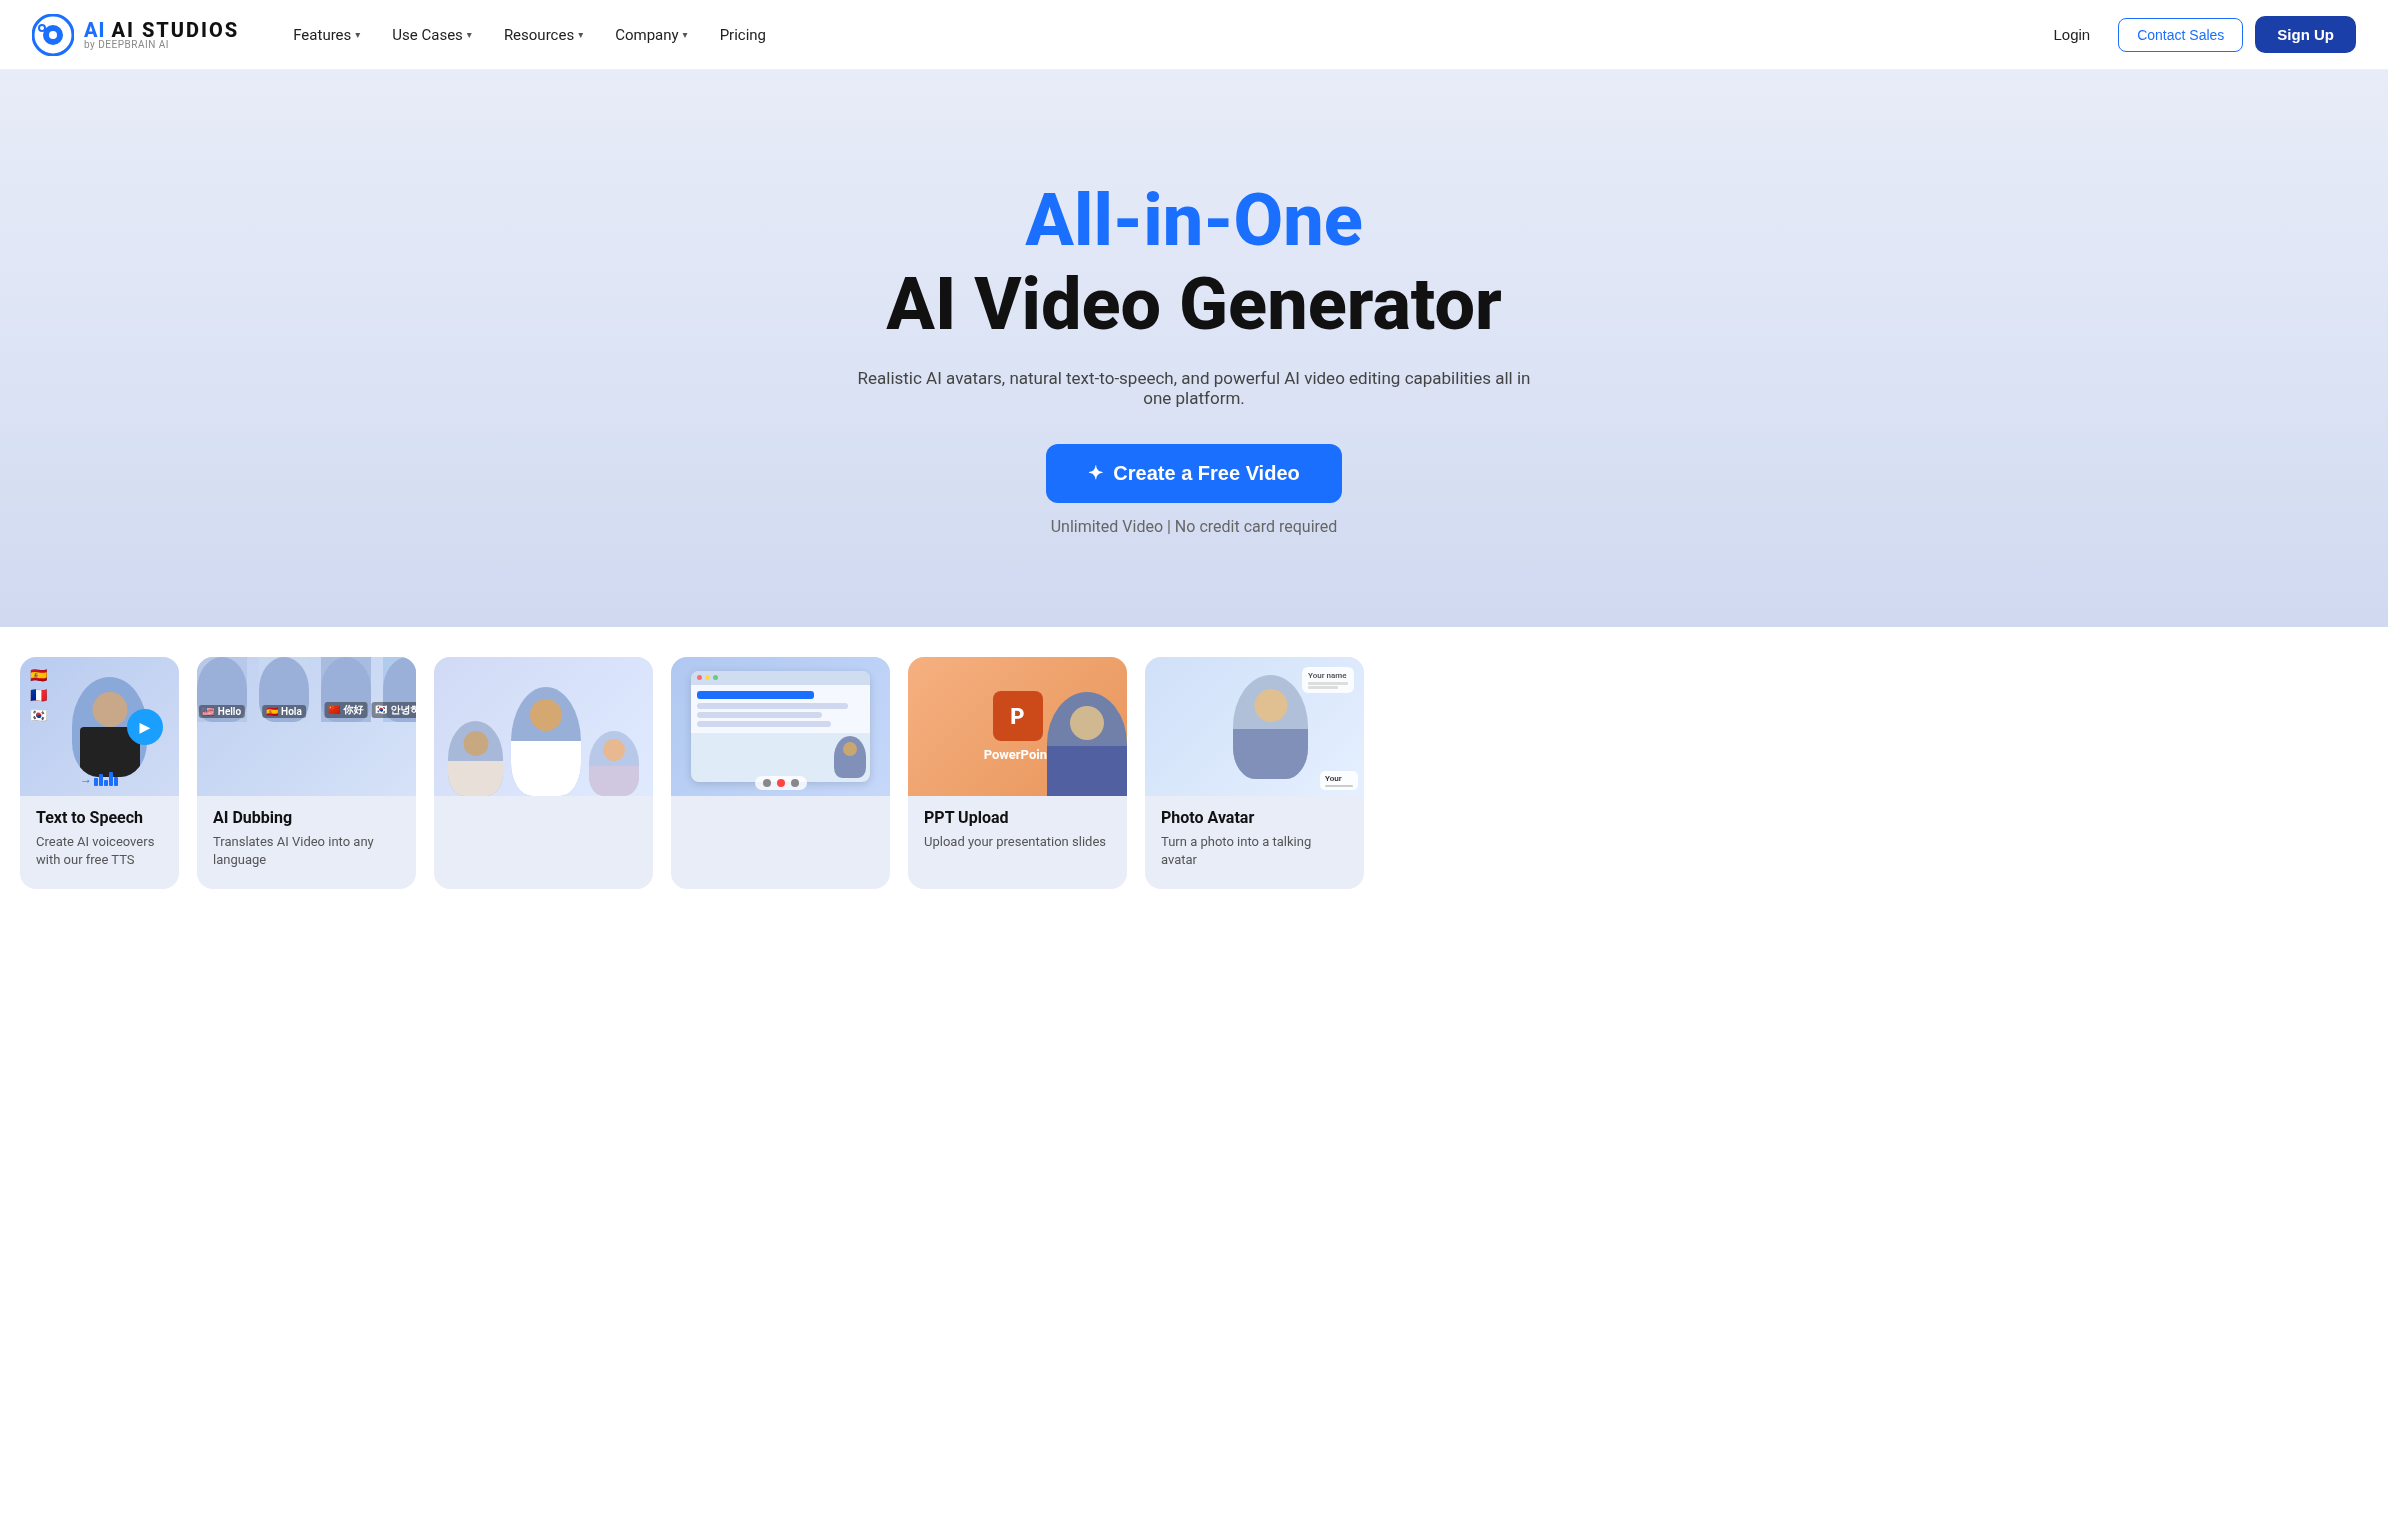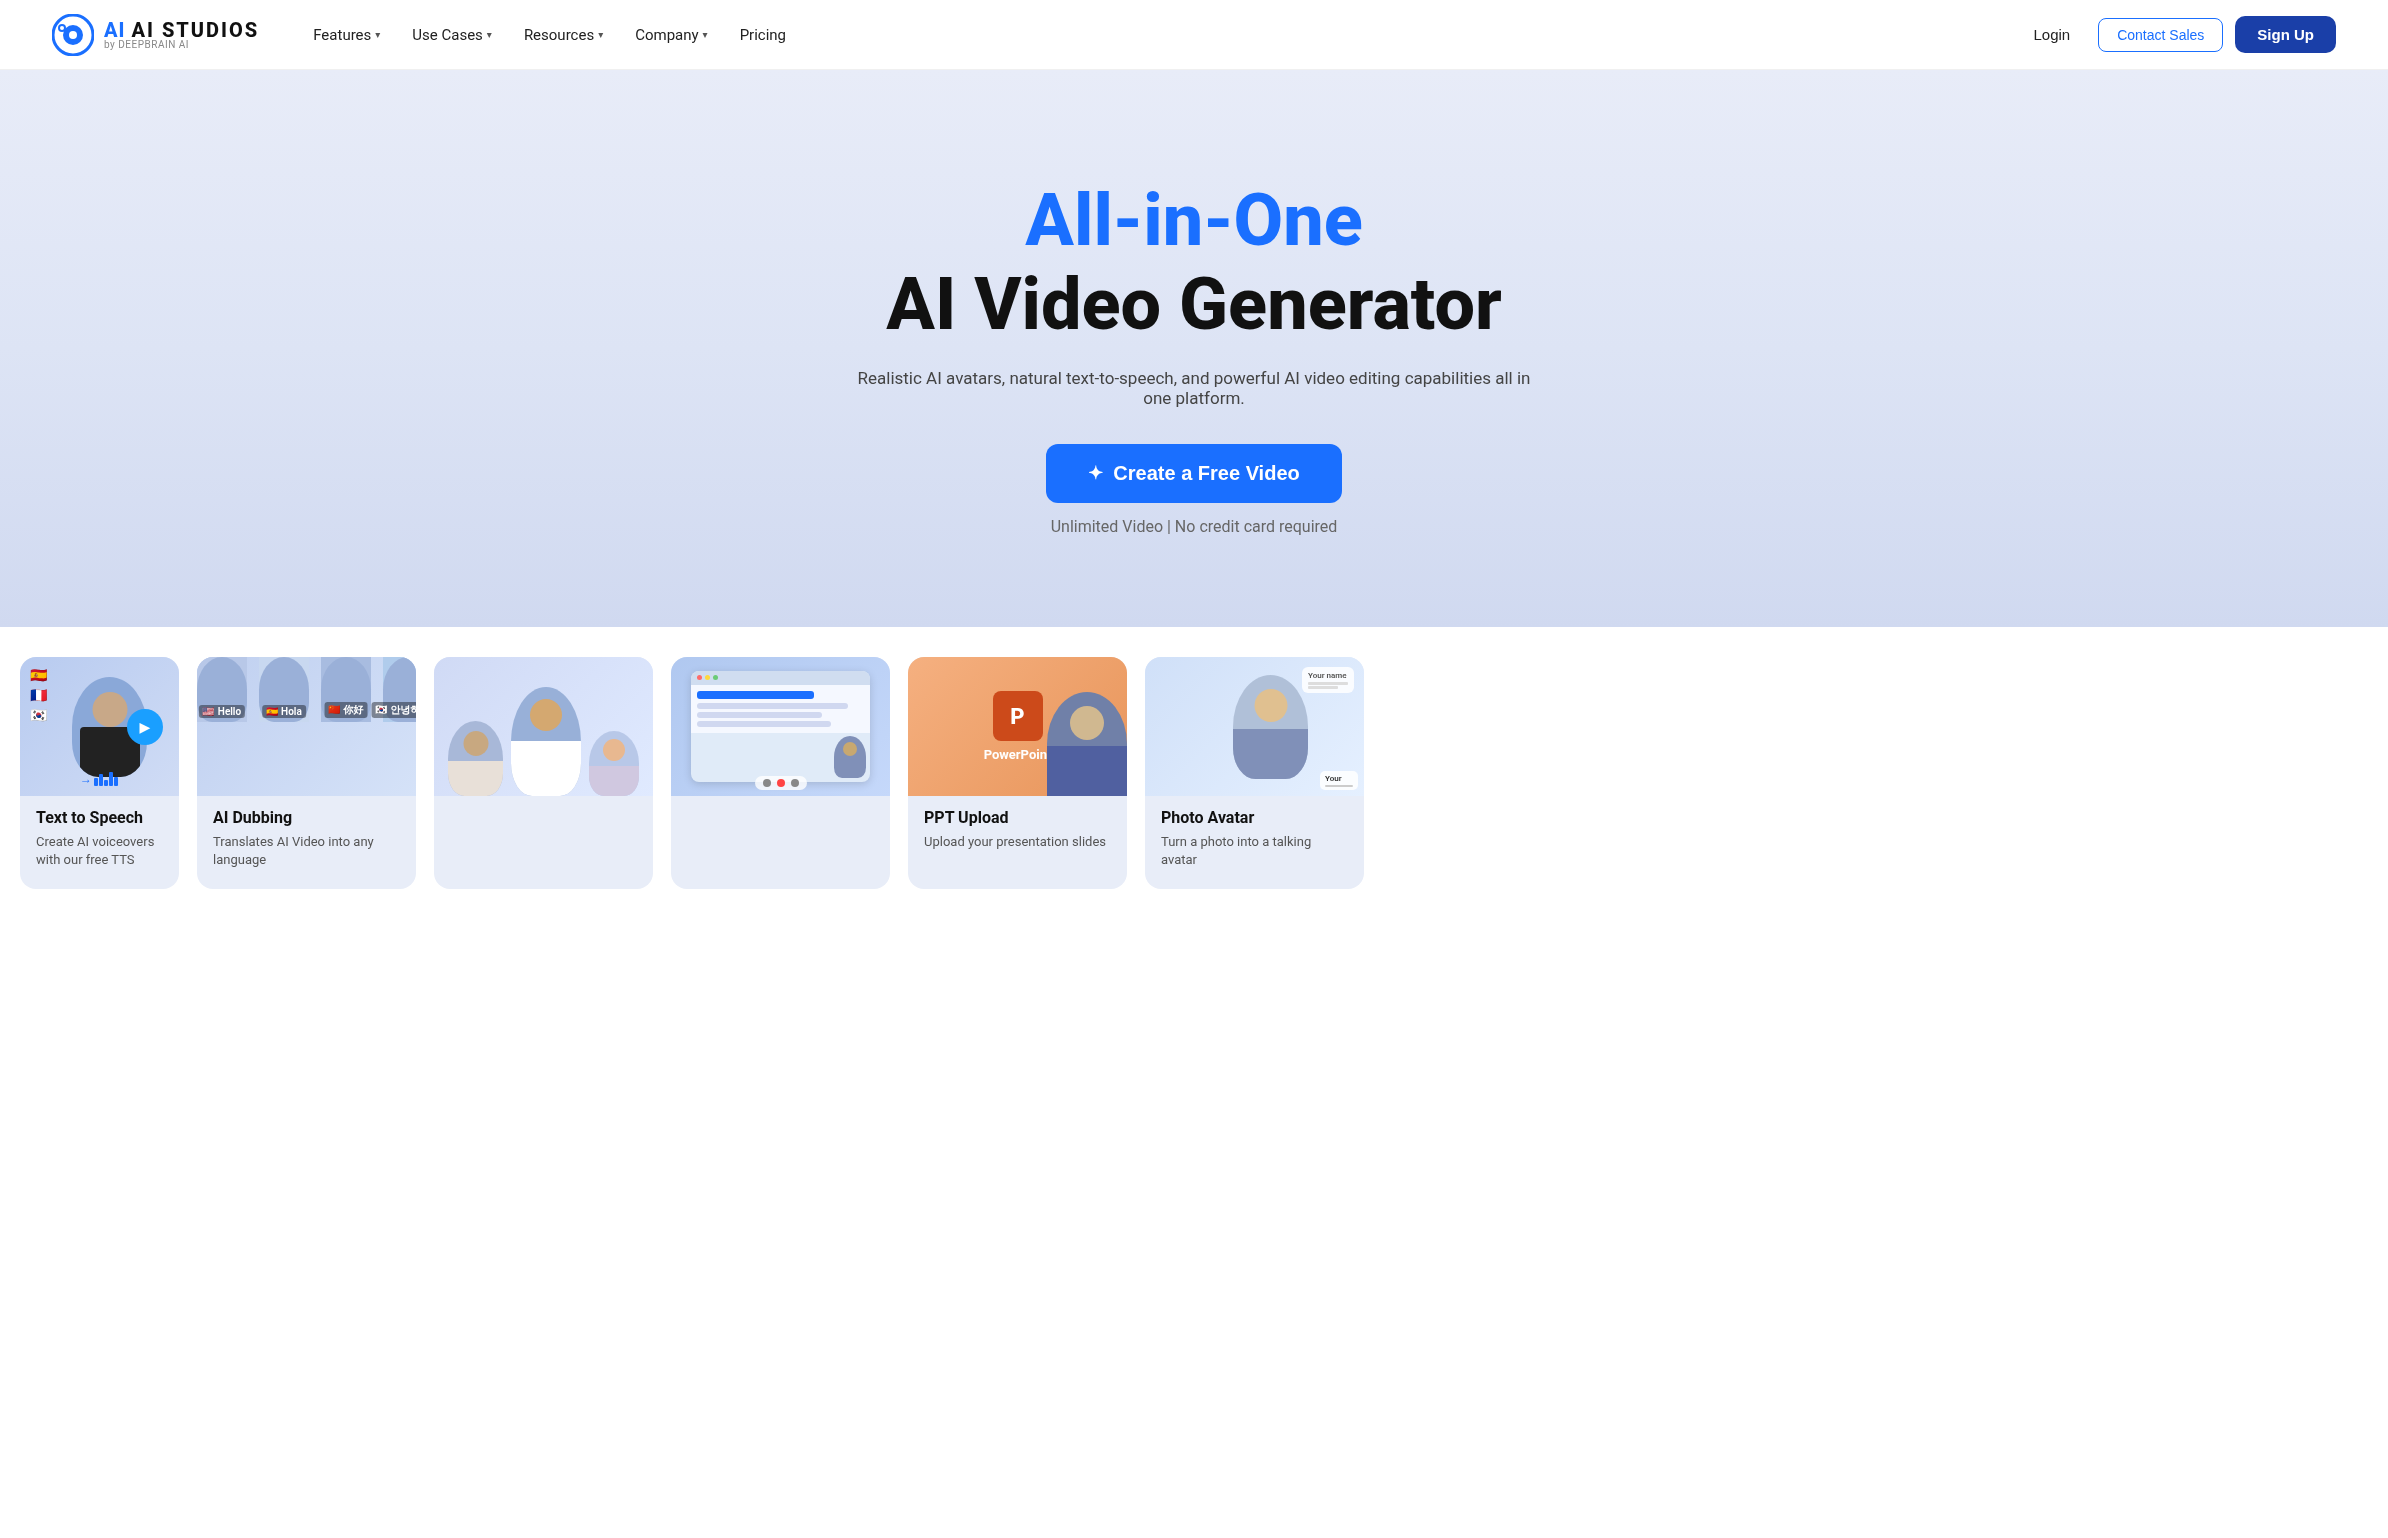--- a/index.html
+++ b/index.html
@@ -2,21 +2,21 @@
 <html><head>
   <meta charset="utf-8">
   <style>
     * { box-sizing: border-box; margin: 0; padding: 0; }
     body { font-family: -apple-system, BlinkMacSystemFont, 'Segoe UI', Roboto, sans-serif; background: #fff; overflow-x: hidden; }
 
     
     .navbar {
       display: flex;
       align-items: center;
-      padding: 0 52px;
+      padding: 0 32px;
       height: 70px;
       background: #fff;
       border-bottom: 1px solid #f0f0f0;
       position: relative;
       z-index: 10;
     }
     .logo-area {
       display: flex;
       align-items: center;
       gap: 10px;

